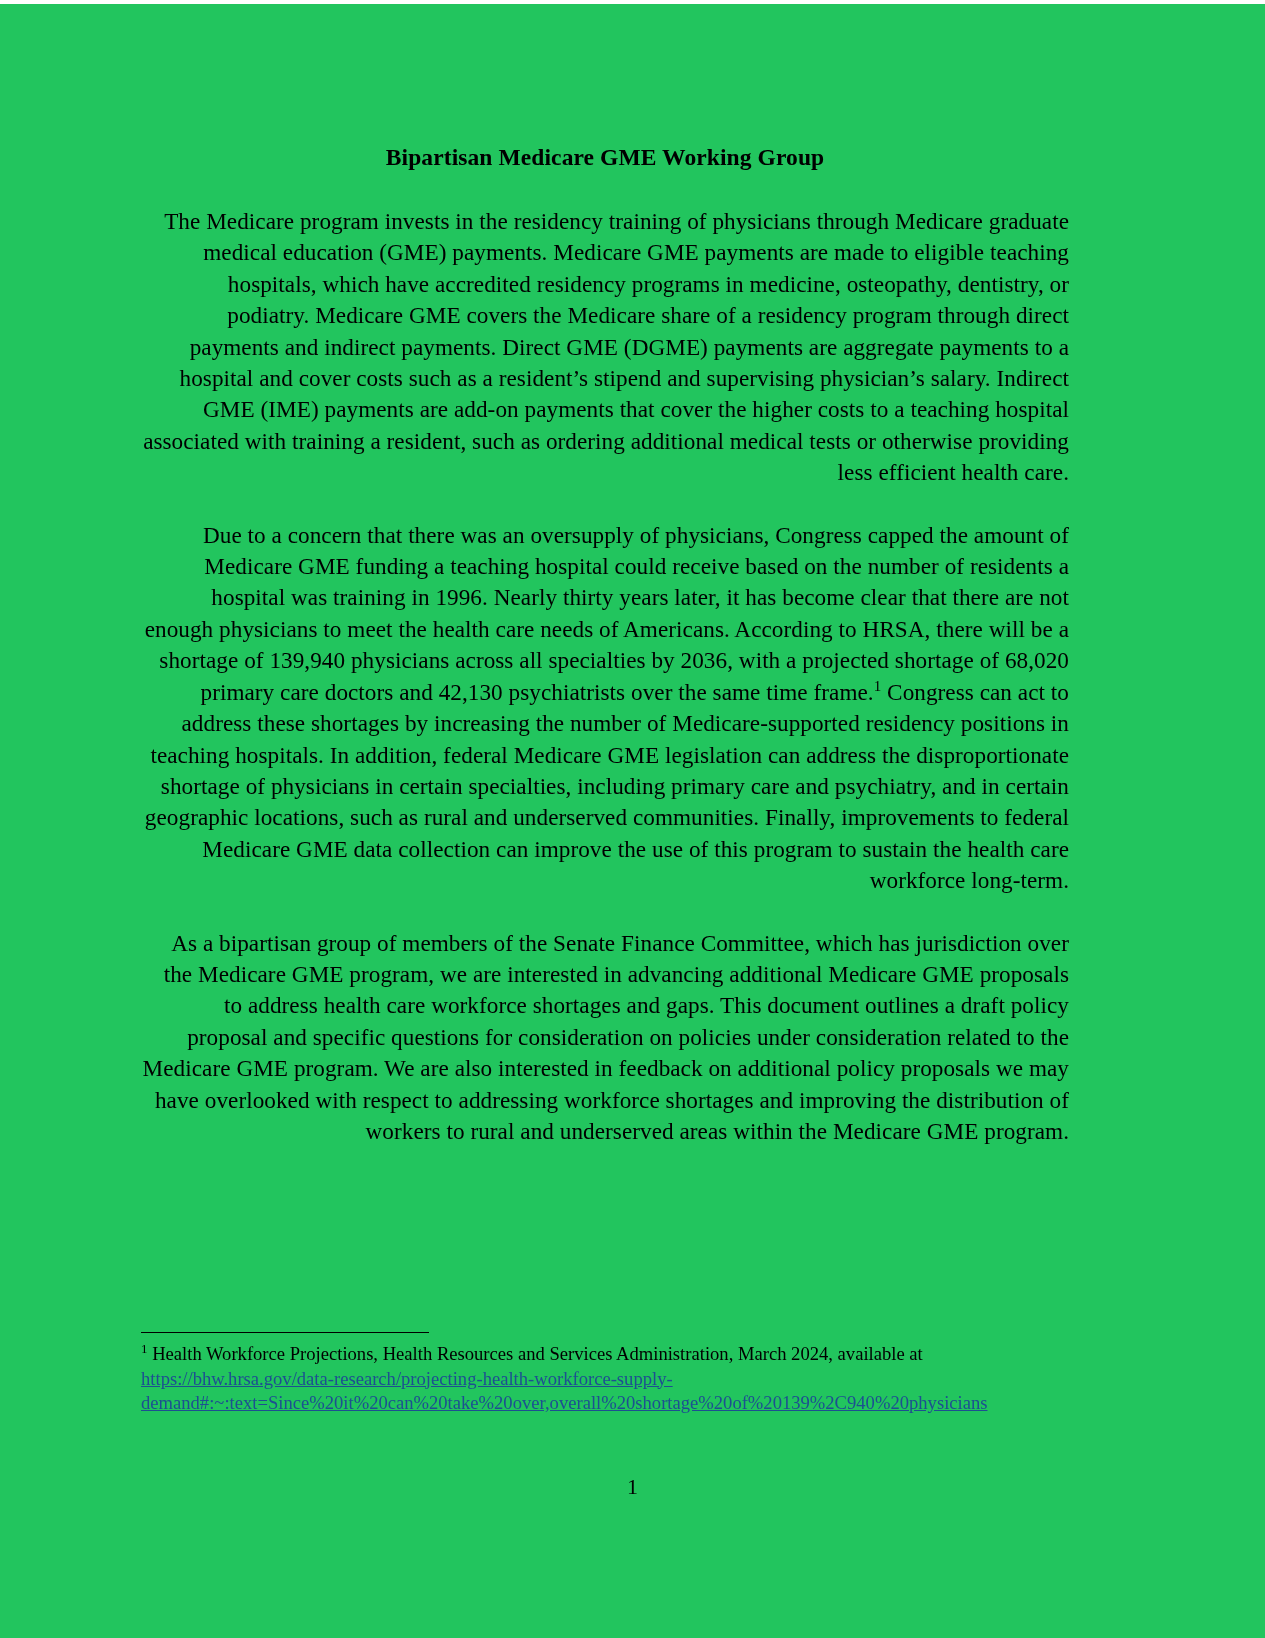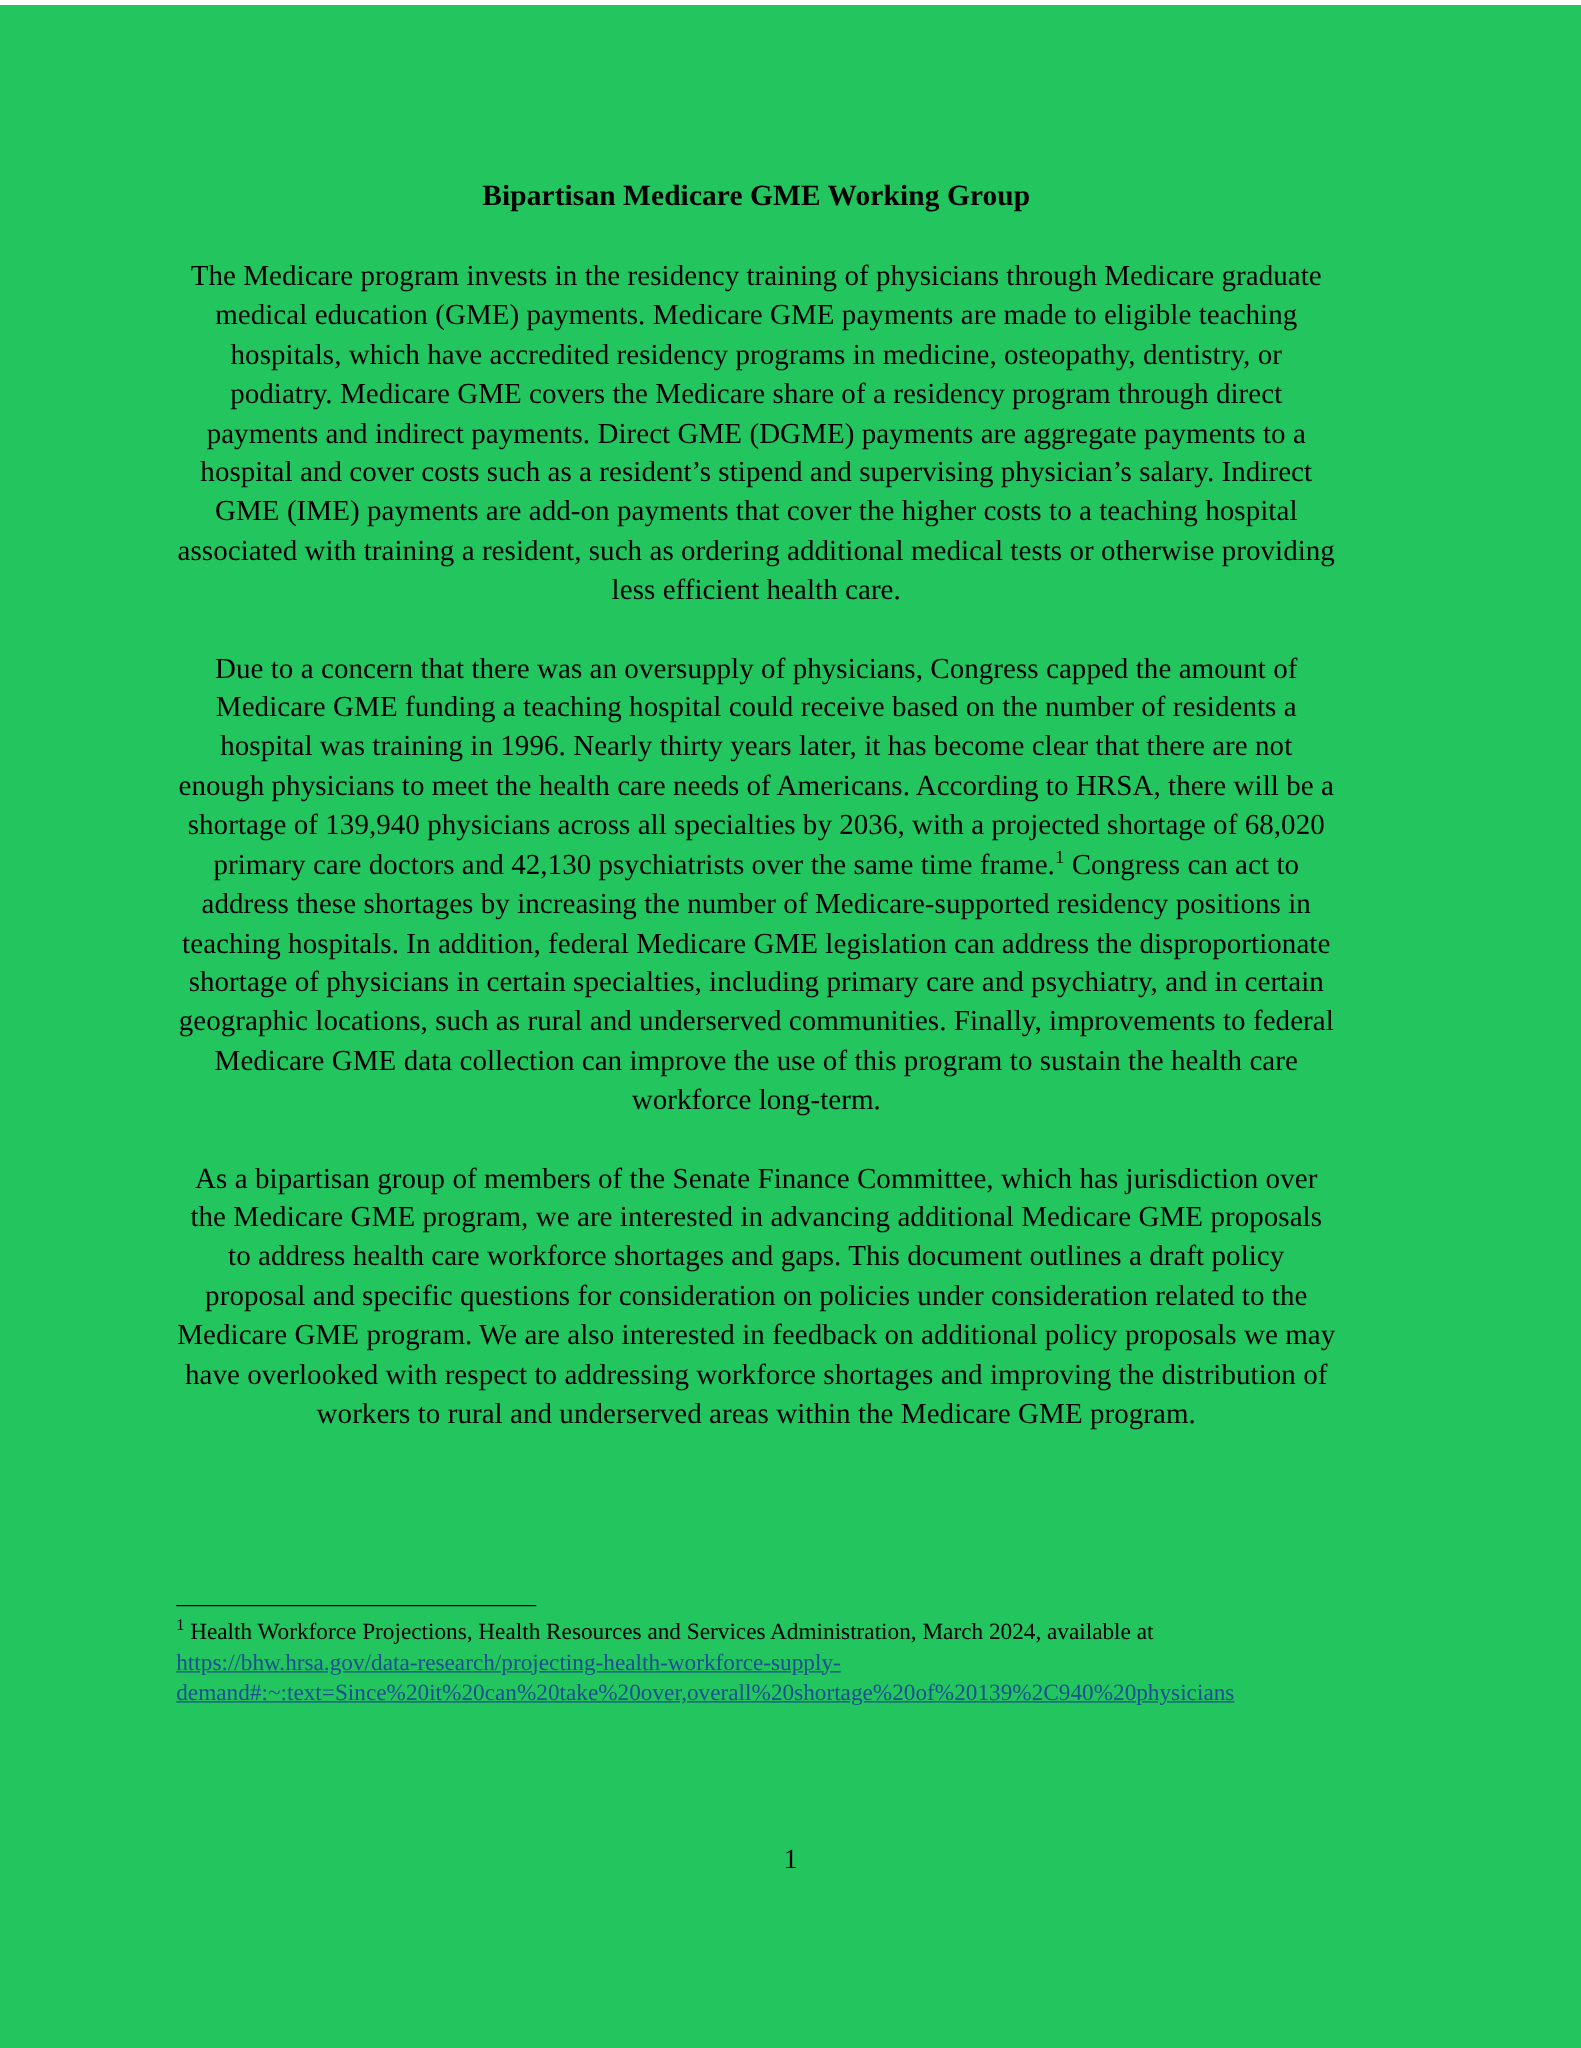--- a/index.html
+++ b/index.html
@@ -33,35 +33,35 @@
     font-size: 23.5px;
     line-height: 31px;
     letter-spacing: 0.1px;
   }
   .doc-title .line2 {
     display: block;
   }
   p.body-par {
     font-size: 23.2px;
     line-height: 31.4px;
-    text-align: center;
+    text-align: right;
     margin: 0;
     letter-spacing: 0.05px;
   }
   .gap-after-title { height: 33px; }
   .par-gap { height: 31px; }
   sup.fn-ref {
     font-size: 15px;
     vertical-align: super;
     line-height: 0;
   }
   .footnote-area {
     position: absolute;
     left: 141px;
-    top: 1280px;
+    top: 1328px;
     width: 930px;
   }
   .fn-rule {
     width: 288px;
     height: 0;
     border-top: 1.4px solid #000000;
     margin: 0 0 9px 0;
   }
   .footnote {
     font-size: 18.6px;

